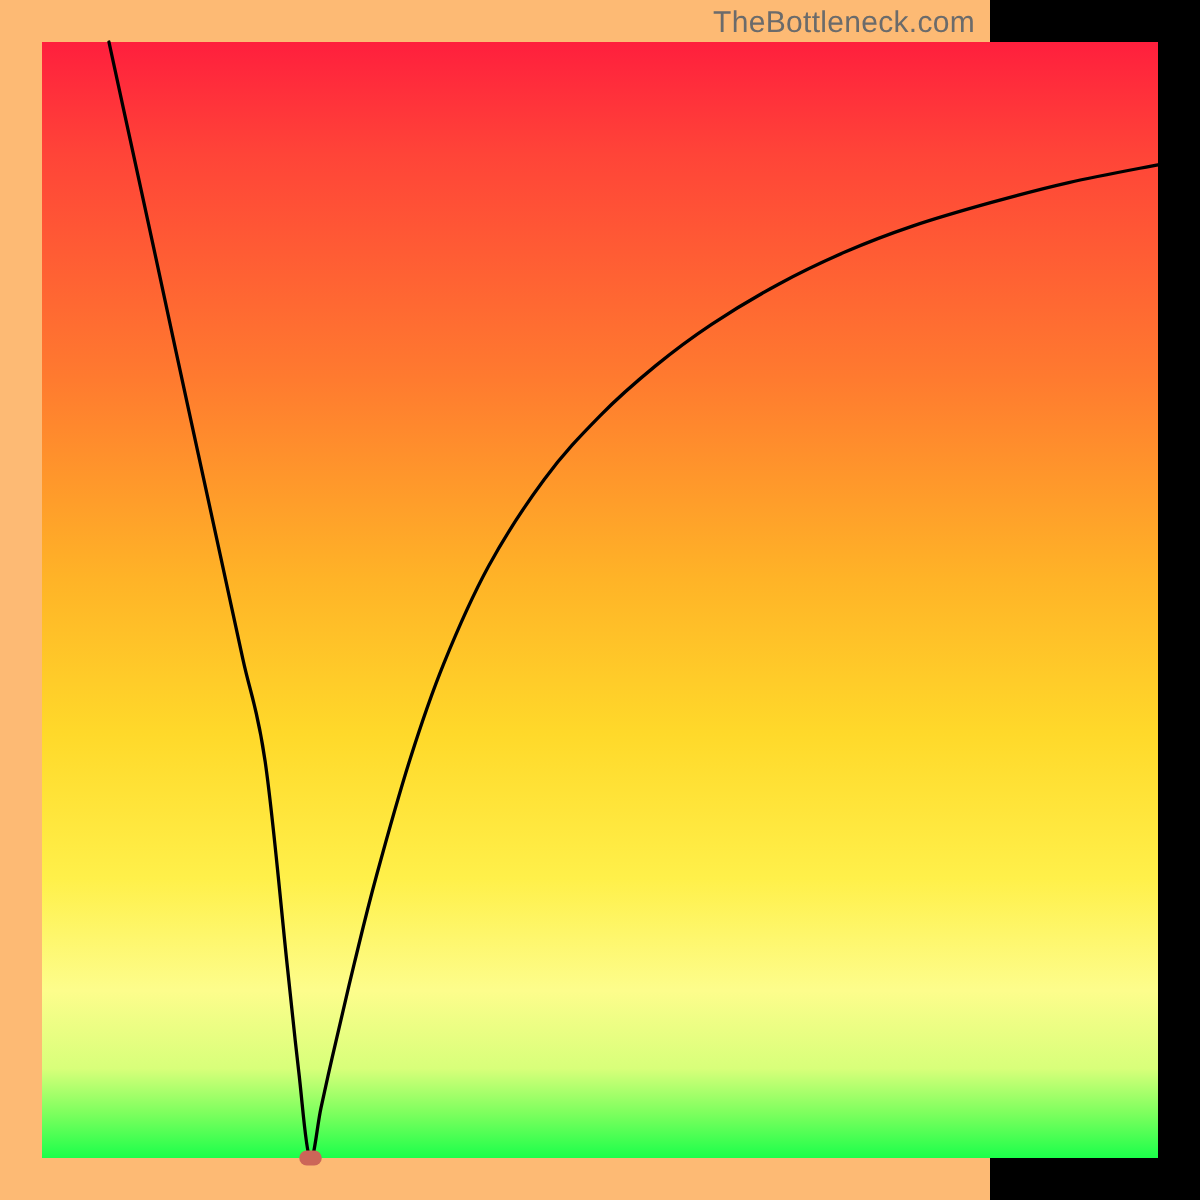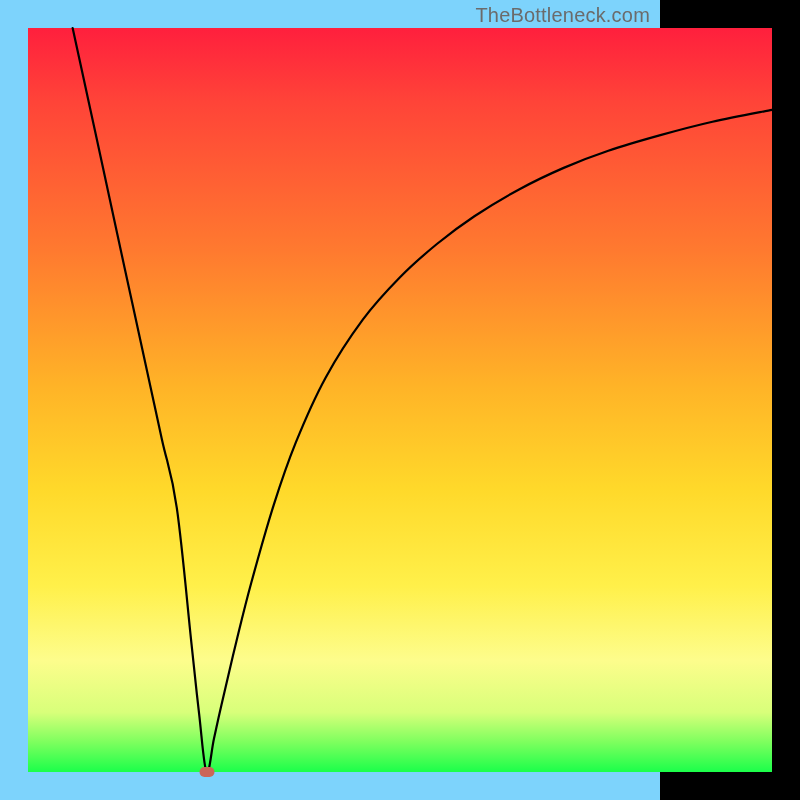--- a/index.html
+++ b/index.html
@@ -8,21 +8,21 @@
     width: 800px;
     height: 800px;
     overflow: hidden;
     font-family: Arial, Helvetica, sans-serif;
     background: #000;
   }
   .frame {
     position: relative;
     width: 660px;
     height: 800px;
-    background: #7dd3fc;
+    background: #fdba74;
     box-sizing: border-box;
   }
   .plot-area {
     position: absolute;
     left: 28px;
     top: 28px;
     width: 744px;
     height: 744px;
     
     background: linear-gradient(to bottom,

